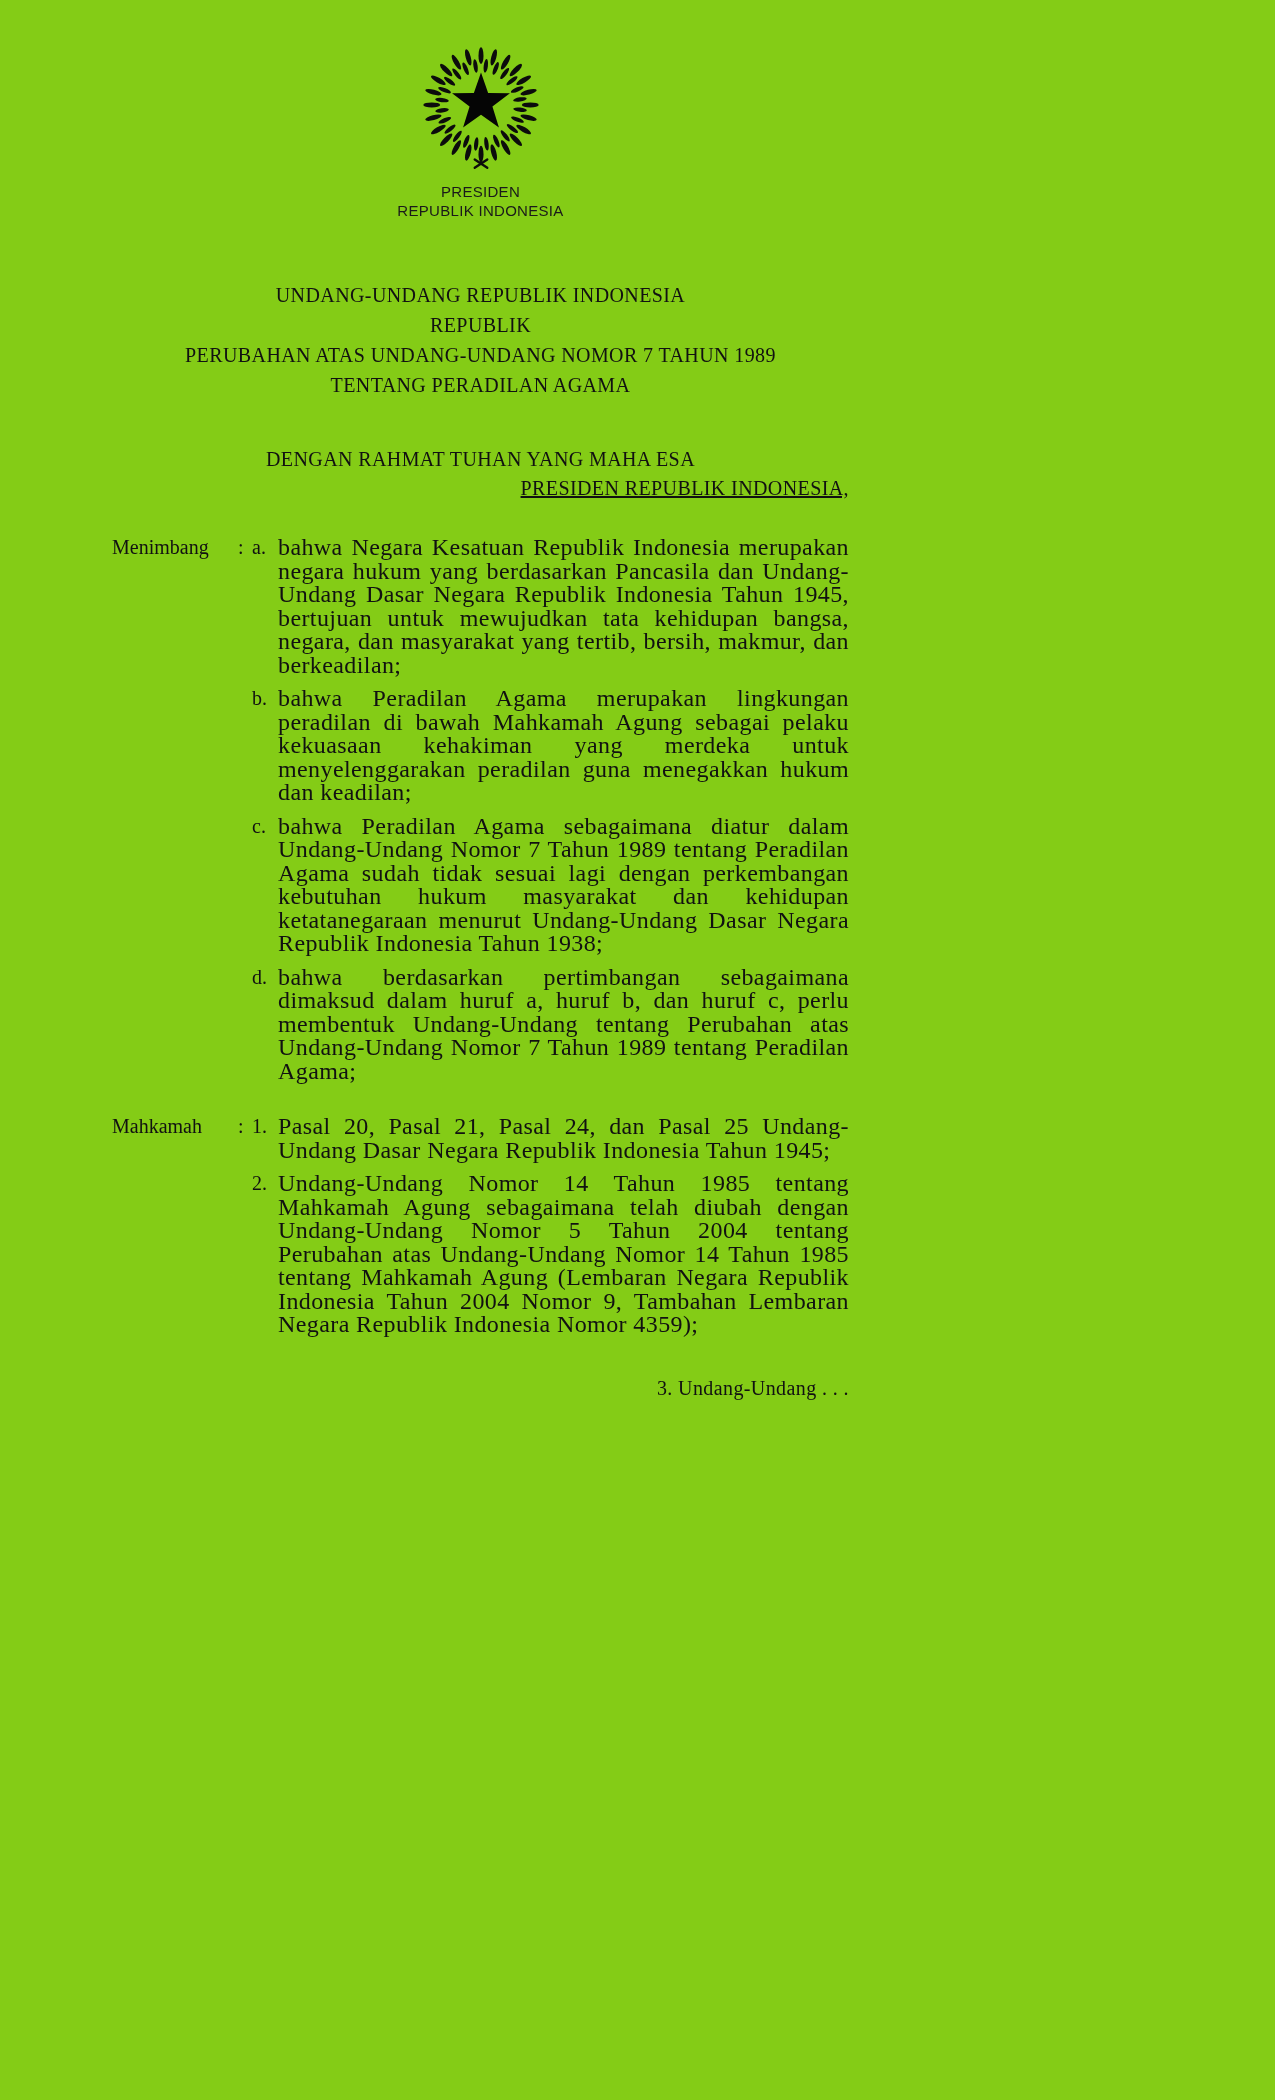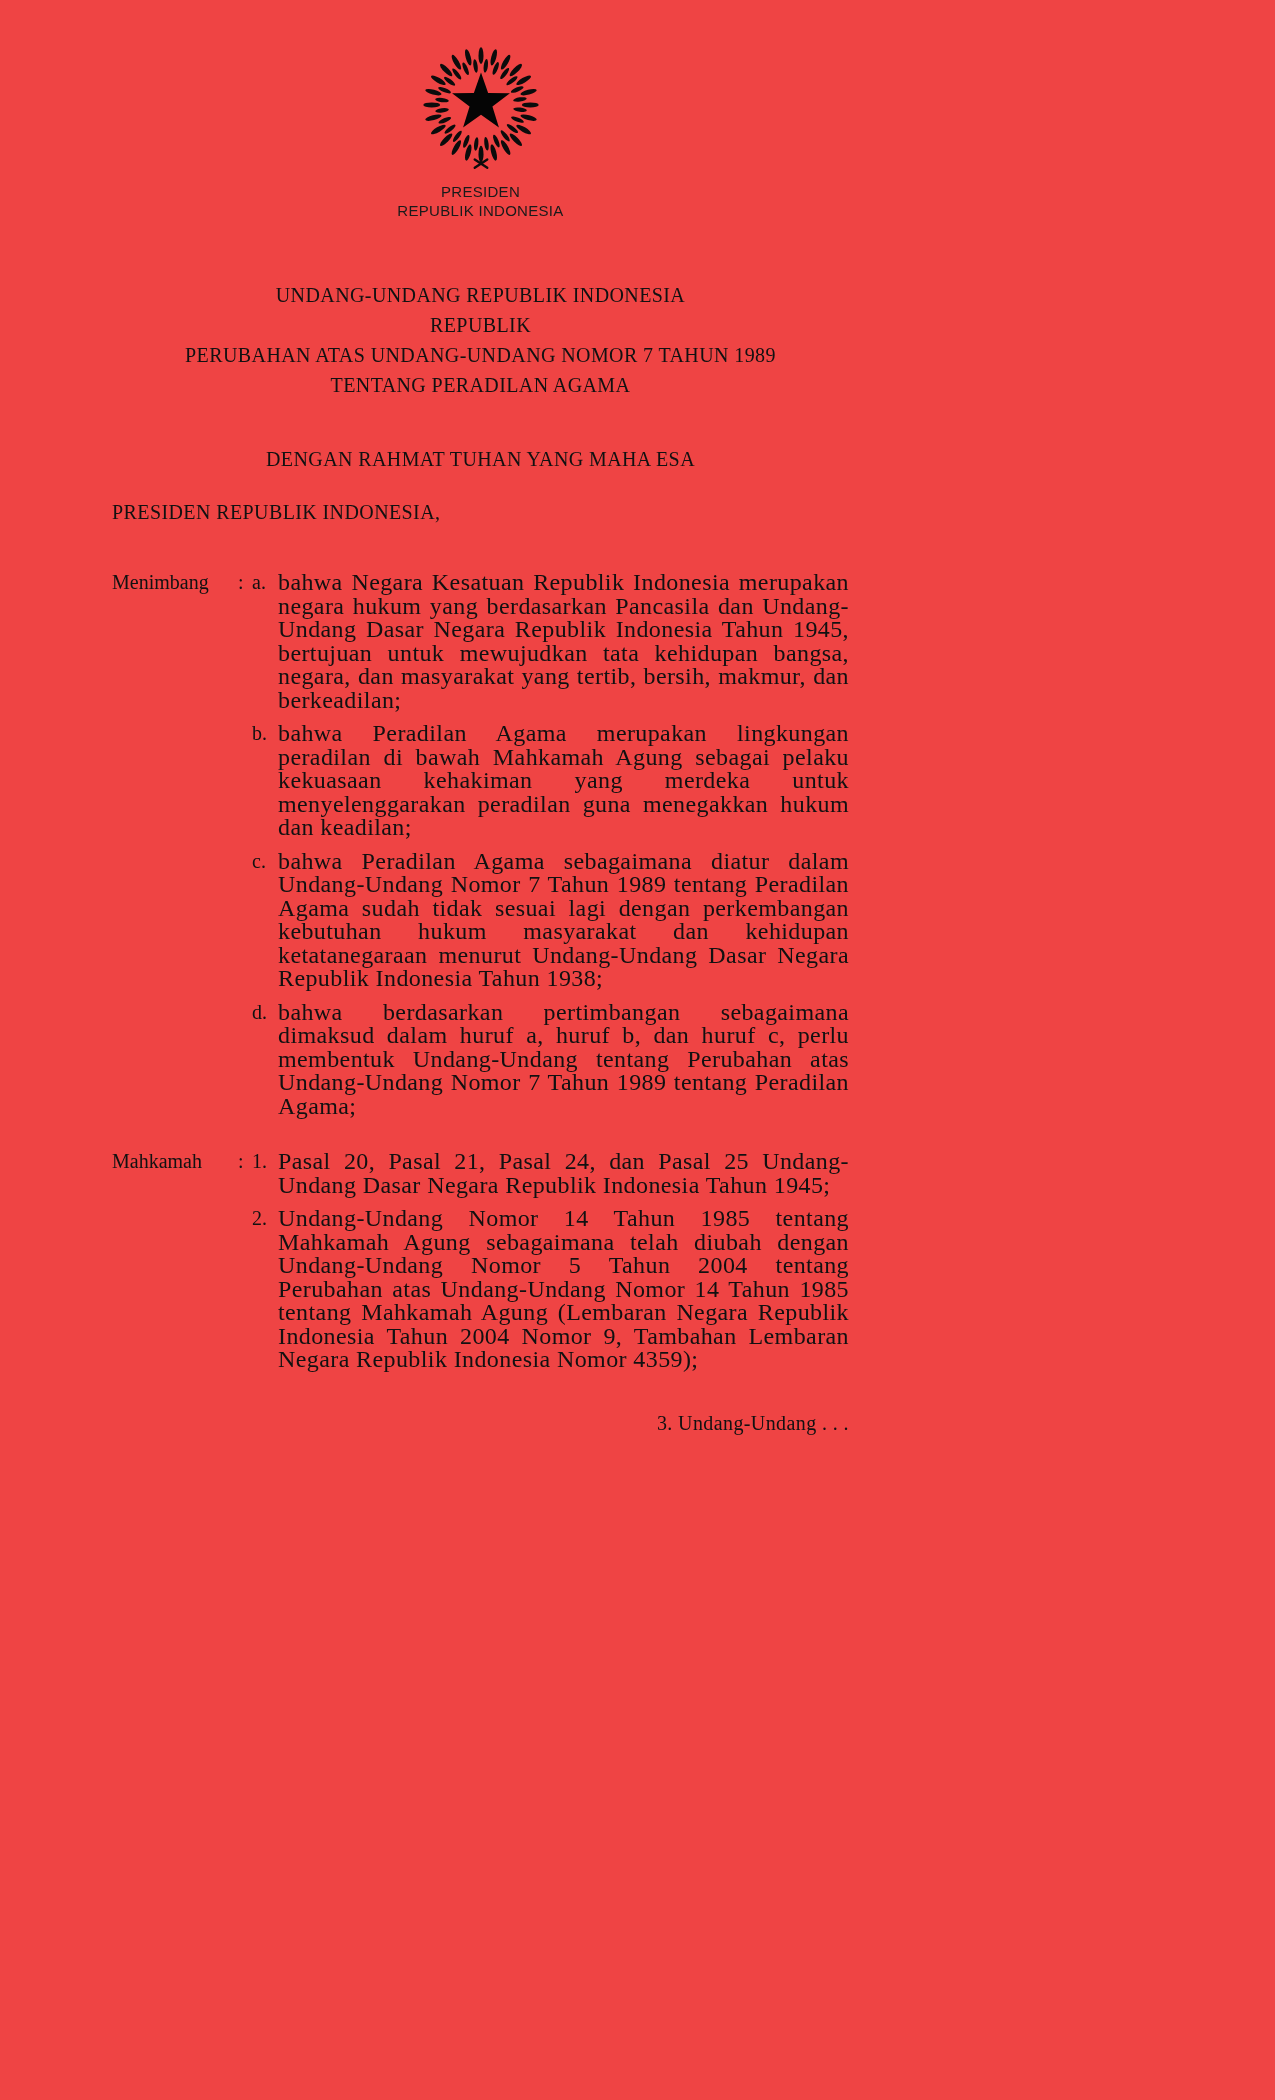--- a/index.html
+++ b/index.html
@@ -4,21 +4,21 @@
 <style>
   html, body {
     margin: 0;
     padding: 0;
     background: #ffffff;
   }
   .page {
     position: relative;
     width: 1275px;
     height: 2100px;
-    background: #ef4444;
+    background: #84cc16;
     color: #111111;
     font-family: "Liberation Serif", serif;
     overflow: hidden;
   }
   .doc {
     position: absolute;
     left: 112px;
     top: 0;
     width: 737px;
   }
@@ -48,27 +48,28 @@
     letter-spacing: 0.4px;
   }
   .title-line { white-space: pre-wrap; }
   .invocation {
     margin-top: 48px;
     text-align: center;
     font-size: 20px;
     letter-spacing: 0.4px;
   }
   .authority {
-    margin-top: 30px;
-    text-align: left;
-    font-size: 20px;
-    letter-spacing: 0.4px;
-  }
-  
-  .clause-section { margin-top: 47px; }
+    margin-top: 6px;
+    text-align: right;
+    font-size: 20px;
+    letter-spacing: 0.4px;
+    text-decoration: underline;
+  }
+  
+  .clause-section { margin-top: 36px; }
   .clause-section.second { margin-top: 32px; }
   .clause-row {
     display: grid;
     grid-template-columns: 126px 14px 26px auto;
     margin-bottom: 10px;
   }
   .clause-label {
     font-size: 20px;
     line-height: 23.5px;
   }

